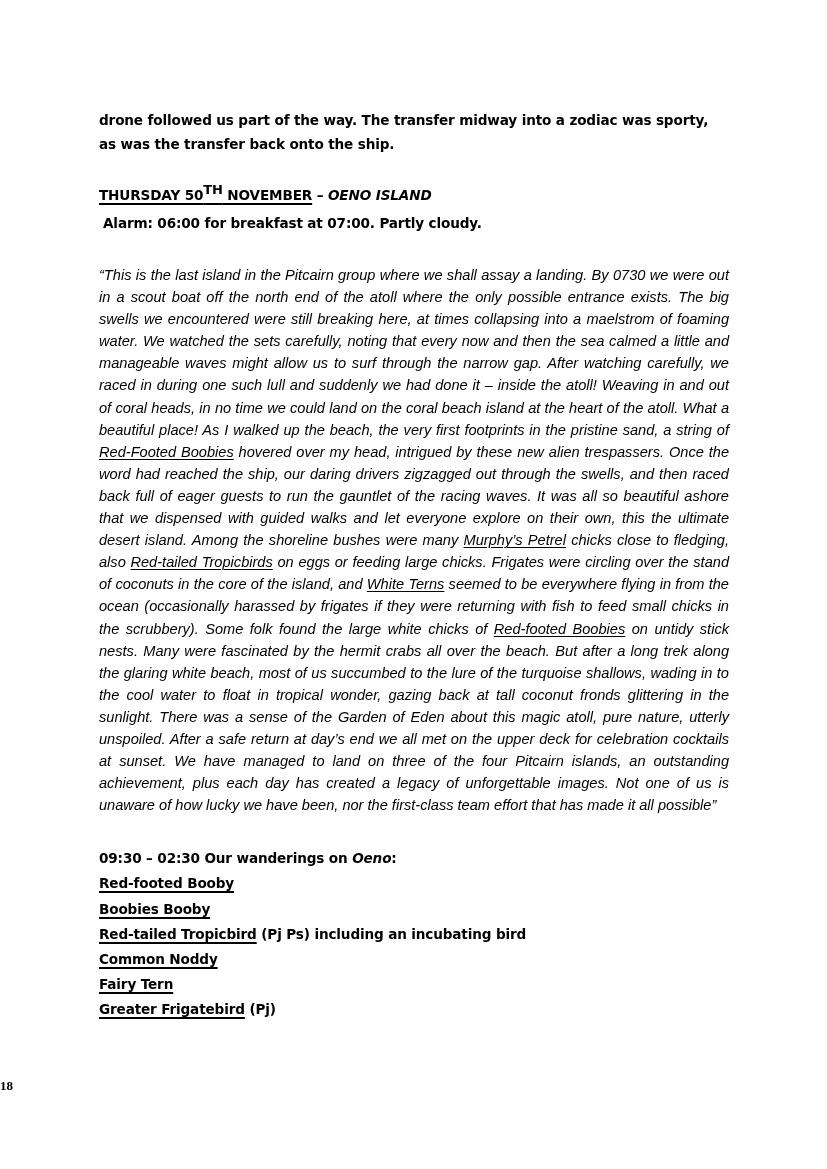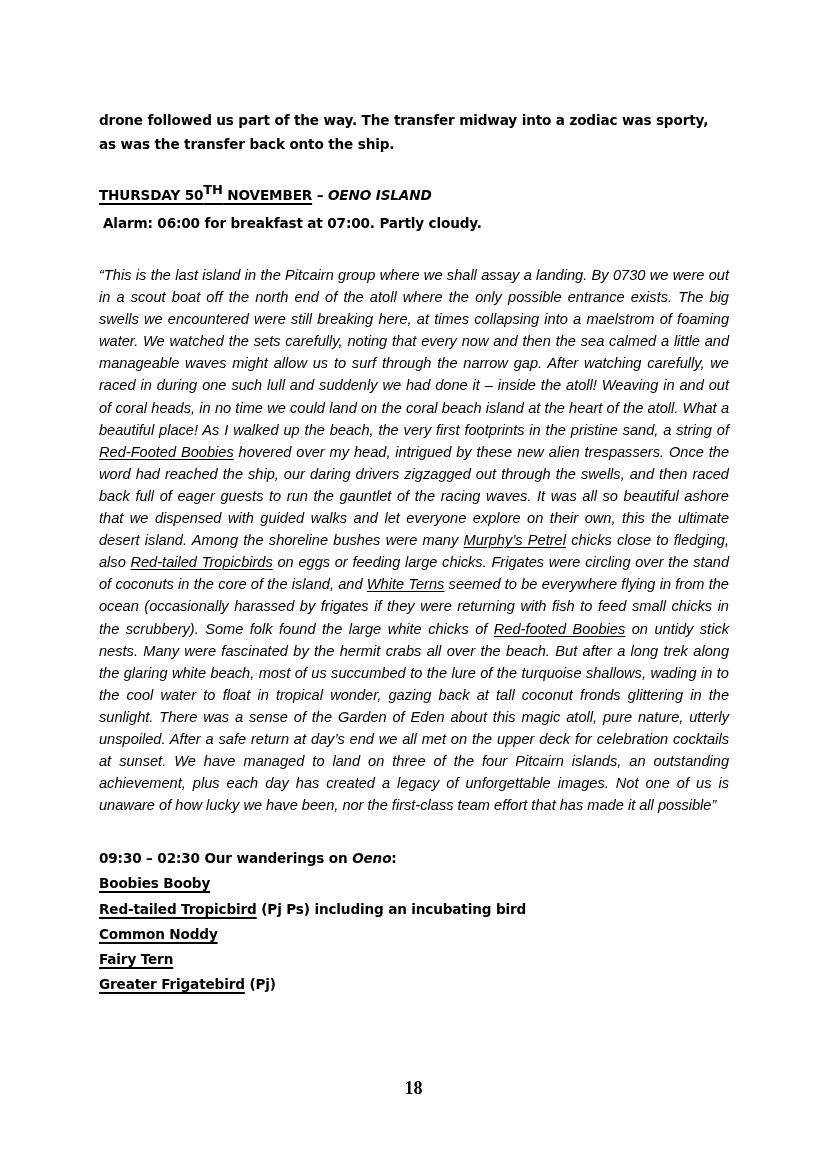--- a/index.html
+++ b/index.html
@@ -62,24 +62,24 @@
     margin: 30px 0 0 0;
     line-height: 25px;
   }
   .sightings-list { margin: 0; }
   .sighting-row { line-height: 25.2px; }
   .page-number {
     position: absolute;
     left: 0;
     right: 0;
     top: 1078px;
-    text-align: center;
+    text-align: left;
     font-family: "Liberation Serif", serif;
     font-weight: bold;
-    font-size: 18px;
+    font-size: 13px;
     color: #000000;
   }
 </style>
 </head>
 <body>
 
 <div class="page">
   <div class="content">
 
     <p class="comic intro-para">drone followed us part of the way. The transfer midway into a zodiac was sporty, as was the transfer back onto the ship.</p>
@@ -88,20 +88,21 @@
 
     <p class="comic alarm-line">Alarm: 06:00 for breakfast at 07:00. Partly cloudy.</p>
 
     <p class="quote-para"><span>“This is the last island in the Pitcairn group where we shall assay a landing. By 0730 we were out in a scout boat off the north end of the atoll where the only possible entrance exists. The big swells we encountered were still breaking here, at times collapsing into a maelstrom of foaming water. We watched the sets carefully, noting that every now and then the sea calmed a little and manageable waves might allow us to surf through the narrow gap. After watching carefully, we raced in during one such lull and suddenly we had done it – inside the atoll! Weaving in and out of coral heads, in no time we could land on the coral beach island at the heart of the atoll. What a beautiful place! As I walked up the beach, the very first footprints in the pristine sand, a string of </span><span class="u">Red-Footed Boobies</span><span> hovered over my head, intrigued by these new alien trespassers. Once the word had reached the ship, our daring drivers zigzagged out through the swells, and then raced back full of eager guests to run the gauntlet of the racing waves. It was all so beautiful ashore that we dispensed with guided walks and let everyone explore on their own, this the ultimate desert island. Among the shoreline bushes were many </span><span class="u">Murphy’s Petrel</span><span> chicks close to fledging, also </span><span class="u">Red-tailed Tropicbirds</span><span> on eggs or feeding large chicks. Frigates were circling over the stand of coconuts in the core of the island, and </span><span class="u">White Terns</span><span> seemed to be everywhere flying in from the ocean (occasionally harassed by frigates if they were returning with fish to feed small chicks in the scrubbery). Some folk found the large white chicks of </span><span class="u">Red-footed Boobies</span><span> on untidy stick nests. Many were fascinated by the hermit crabs all over the beach. But after a long trek along the glaring white beach, most of us succumbed to the lure of the turquoise shallows, wading in to the cool water to float in tropical wonder, gazing back at tall coconut fronds glittering in the sunlight. There was a sense of the Garden of Eden about this magic atoll, pure nature, utterly unspoiled.  After a safe return at day’s end we all met on the upper deck for celebration cocktails at sunset. We have managed to land on three of the four Pitcairn islands, an outstanding achievement, plus each day has created a legacy of unforgettable images. Not one of us is unaware of how lucky we have been, nor the first-class team effort that has made it all possible”</span></p>
 
     <p class="comic sched-heading"><span>09:30 – 02:30 Our wanderings on </span><span class="it">Oeno</span><span>:</span></p>
 
     <div class="comic sightings-list">
 
 
+        <div class="sighting-row"><span class="u">Red-footed Booby</span><span></span></div>
 
         <div class="sighting-row"><span class="u">Boobies Booby</span><span></span></div>
 
         <div class="sighting-row"><span class="u">Red-tailed Tropicbird</span><span> (Pj Ps) including an incubating bird</span></div>
 
         <div class="sighting-row"><span class="u">Common Noddy</span><span></span></div>
 
         <div class="sighting-row"><span class="u">Fairy Tern</span><span></span></div>
 
         <div class="sighting-row"><span class="u">Greater Frigatebird</span><span> (Pj)</span></div>

